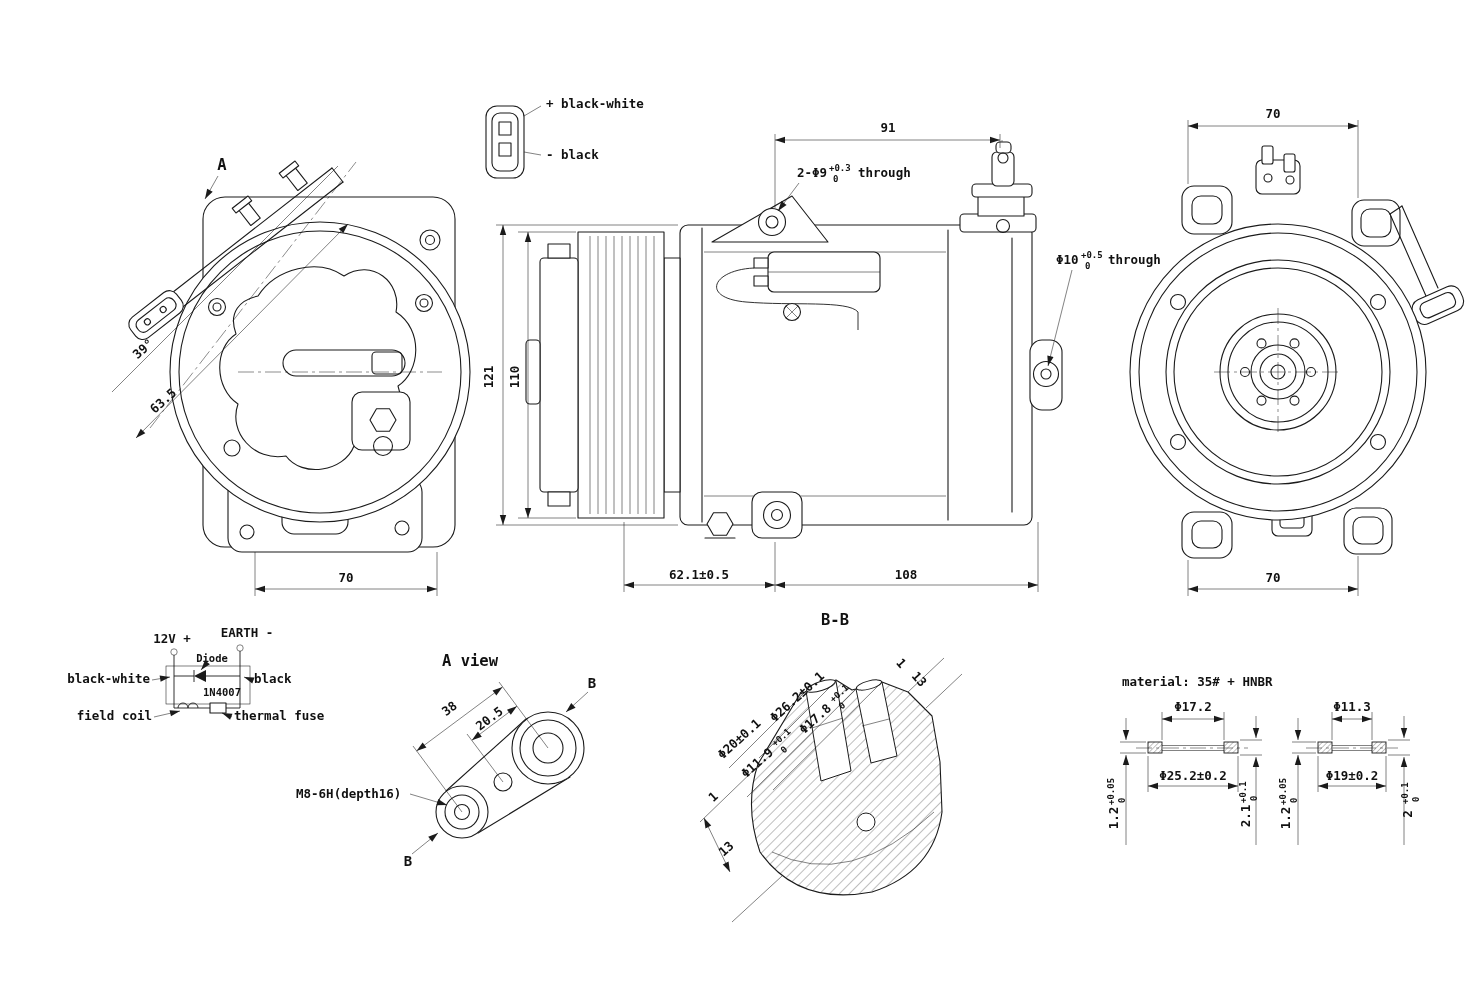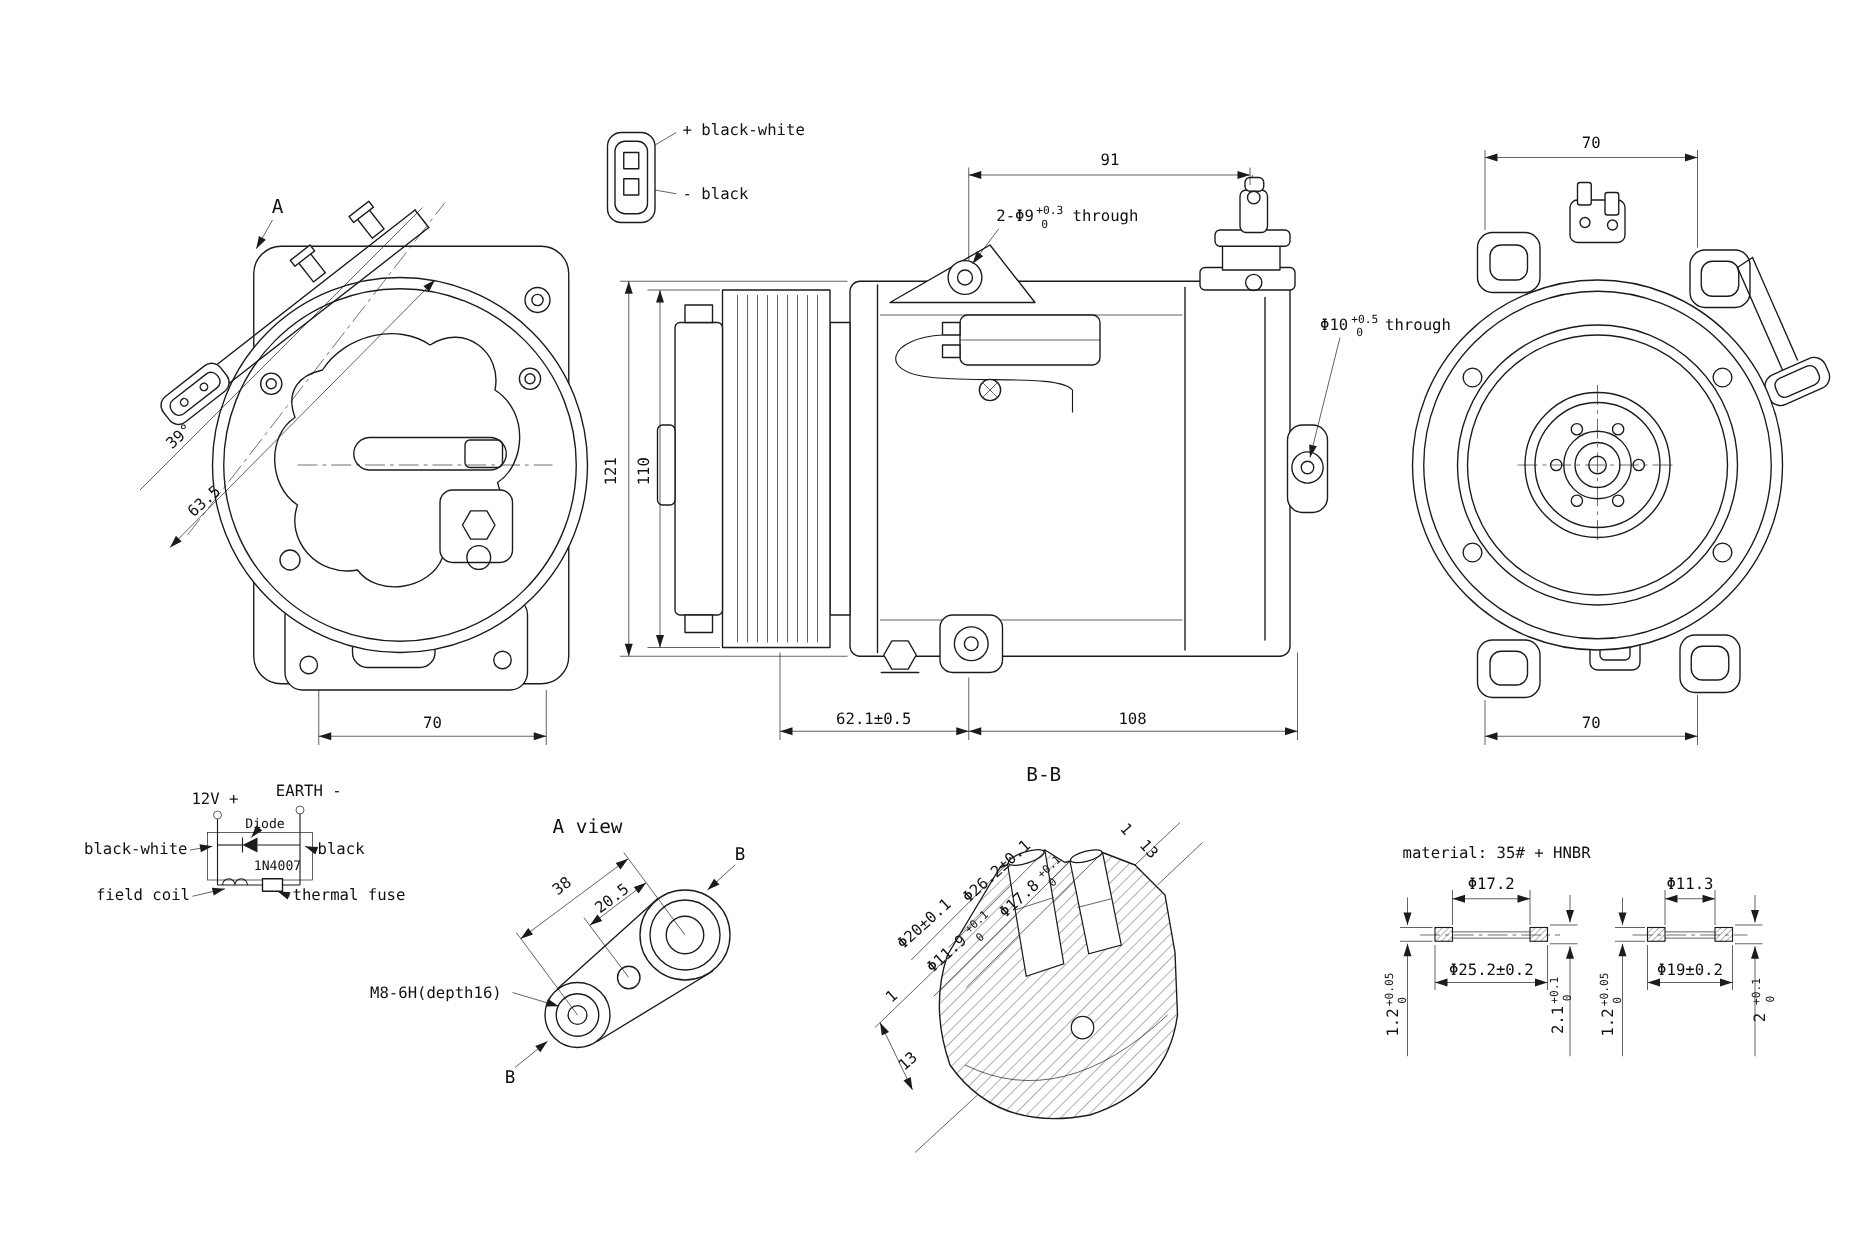--- a/index.html
+++ b/index.html
@@ -1,16 +1,16 @@
 <!DOCTYPE html>
 <html><head>
 <meta charset="utf-8">
 <style>
   html,body{margin:0;padding:0;background:#e8e8e8;}
-  .sheet{width:1481px;height:1000px;background:#ffffff;position:relative;overflow:hidden;}
+  .sheet{width:1481px;height:1000px;background:#ffffff;position:relative;overflow:hidden;font-weight:bold;}
   svg{display:block;}
   .ol{stroke:#1b1b1b;stroke-width:1.1;fill:none;stroke-linejoin:round;stroke-linecap:round}
   .olf{stroke:#1b1b1b;stroke-width:1.1;fill:#ffffff;stroke-linejoin:round}
   .thin{stroke:#1b1b1b;stroke-width:.55;fill:none}
   .dim{stroke:#1b1b1b;stroke-width:.55;fill:none}
   .wire{stroke:#1b1b1b;stroke-width:.9;fill:none}
   .cl{stroke:#1b1b1b;stroke-width:.5;fill:none;stroke-dasharray:16 4 3 4}
   text{font-family:"DejaVu Sans Mono","Liberation Mono",monospace;font-size:12.5px;fill:#111}
   .fs9{font-size:9px}.fs10{font-size:10.5px}.fs14{font-size:14px}.fs15{font-size:15.5px}
   .mid{text-anchor:middle}.end{text-anchor:end}

